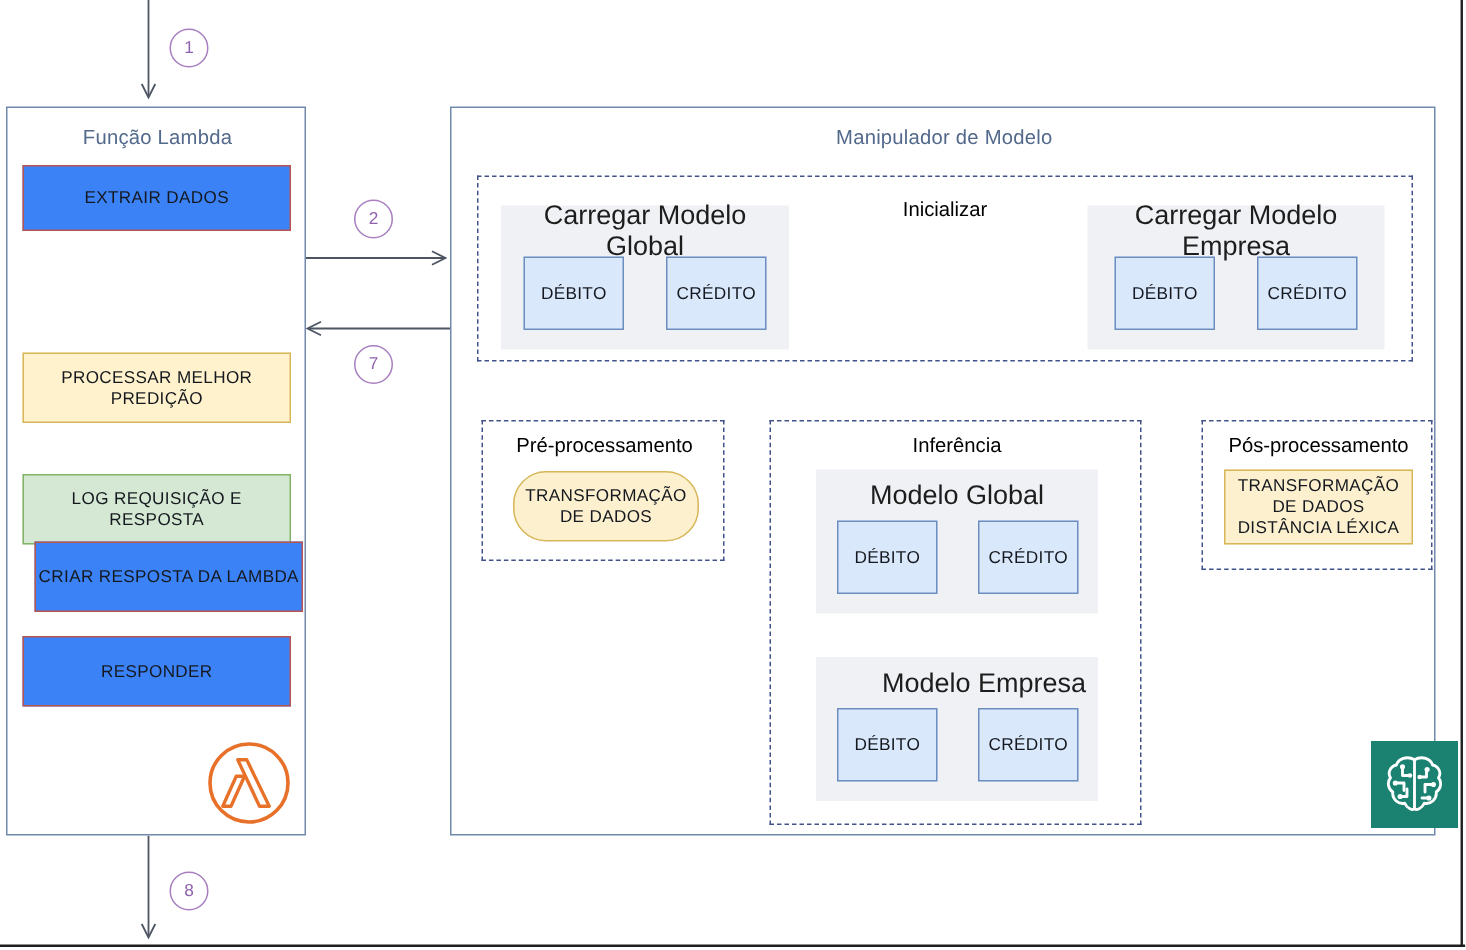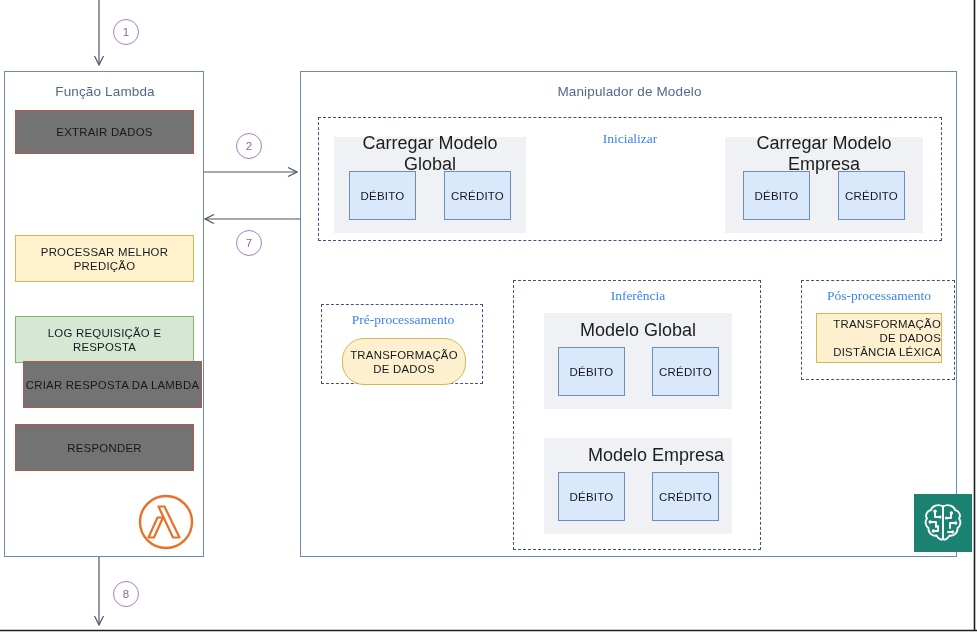--- a/index.html
+++ b/index.html
@@ -26,23 +26,22 @@
   .panel-title{
     color:#53698c;
     font-size:13.5px;
     letter-spacing:.15px;
   }
   .dashed{
     border:1.6px dashed #41528a;
     background:transparent;
   }
   .subtitle{
-    color:#3b82f6;
+    color:#000000;
     font-size:13.5px;
-    font-family:Liberation Serif, serif;
   }
   .graypanel{
     background:#eff1f5;
   }
   .gray-title{
     color:#1d1d1d;
     font-size:18px;
   }
   .chip{
     border:1px solid #6c8ebf;
@@ -52,21 +51,21 @@
     letter-spacing:.2px;
   }
   .task{
     font-size:11.4px;
     line-height:14px;
     letter-spacing:.25px;
     color:#15191f;
     border-width:1px;
     border-style:solid;
   }
-  .task.red   {background:#737373;border-color:#b85450;}
+  .task.red   {background:#3b82f6;border-color:#b85450;}
   .task.gray  {background:#f2f2f2;border-color:#5c5c5c;}
   .task.yellow{background:#fff2cc;border-color:#d6b656;justify-content:flex-end;}
   .task.green {background:#d5e8d4;border-color:#82b366;}
   .task.tan   {background:#fdf0cf;border-color:#d6b656;}
 
   
   .step{
     width:26px;height:26px;border-radius:50%;
     border:1.4px solid #a87fc0;
     color:#8f62ad;
@@ -169,21 +168,21 @@
       <div class="abs ctr chip" style="left:15px;top:34px;width:67px;height:49px;">DÉBITO</div>
       <div class="abs ctr chip" style="left:110px;top:34px;width:67px;height:49px;">CRÉDITO</div>
     </div>
 
     <div class="abs graypanel" style="left:424px;top:65px;width:198px;height:96px;">
       <div class="abs ctr gray-title" style="left:0;top:8px;width:198px;height:18px;">Carregar Modelo Empresa</div>
       <div class="abs ctr chip" style="left:18px;top:34px;width:67px;height:49px;">DÉBITO</div>
       <div class="abs ctr chip" style="left:113px;top:34px;width:67px;height:49px;">CRÉDITO</div>
     </div>
 
-    <div class="abs dashed" style="left:20px;top:208px;width:162px;height:80px;margin-top:24px;">
+    <div class="abs dashed" style="left:20px;top:208px;width:162px;height:94px;">
       <div class="abs ctr subtitle" style="left:0;top:6px;width:162px;height:18px;">Pré-processamento</div>
       <div class="abs ctr task tan" style="left:20px;top:33px;width:124px;height:47px;border-radius:22px;">
         <span>TRANSFORMAÇÃO DE DADOS</span>
       </div>
     </div>
 
     <div class="abs dashed" style="left:212px;top:208px;width:248px;height:270px;">
       <div class="abs ctr subtitle" style="left:0;top:6px;width:248px;height:18px;">Inferência</div>
 
       <div class="abs graypanel" style="left:30px;top:32px;width:188px;height:96px;">
@@ -194,21 +193,21 @@
 
       <div class="abs graypanel" style="left:30px;top:157px;width:188px;height:96px;">
         <div class="abs ctr gray-title" style="left:0;top:8px;width:224px;height:18px;">Modelo Empresa</div>
         <div class="abs ctr chip" style="left:14px;top:34px;width:67px;height:49px;">DÉBITO</div>
         <div class="abs ctr chip" style="left:108px;top:34px;width:67px;height:49px;">CRÉDITO</div>
       </div>
     </div>
 
     <div class="abs dashed" style="left:500px;top:208px;width:154px;height:100px;">
       <div class="abs ctr subtitle" style="left:0;top:6px;width:154px;height:18px;">Pós-processamento</div>
-      <div class="abs ctr task tan" style="left:14px;top:32px;width:126px;height:50px;text-align:right;">
+      <div class="abs ctr task tan" style="left:14px;top:32px;width:126px;height:50px;">
         <span>TRANSFORMAÇÃO DE DADOS DISTÂNCIA LÉXICA</span>
       </div>
     </div>
 
     <div class="abs" style="left:613px;top:422px;">
       <svg class="sm-logo" viewBox="0 0 58 58" xmlns="http://www.w3.org/2000/svg">
         <rect x="0" y="0" width="58" height="58" fill="#1b8271"></rect>
         <g fill="none" stroke="#ffffff" stroke-width="1.9" stroke-linejoin="round" stroke-linecap="round">
           <path d="M29 12.5 C24 9.5 18 12 17 16 C12.5 17 11 21.5 13 24.5
                    C10.5 27.5 11.5 32 14.5 34 C14 38.5 18 42.5 22.5 41.5

